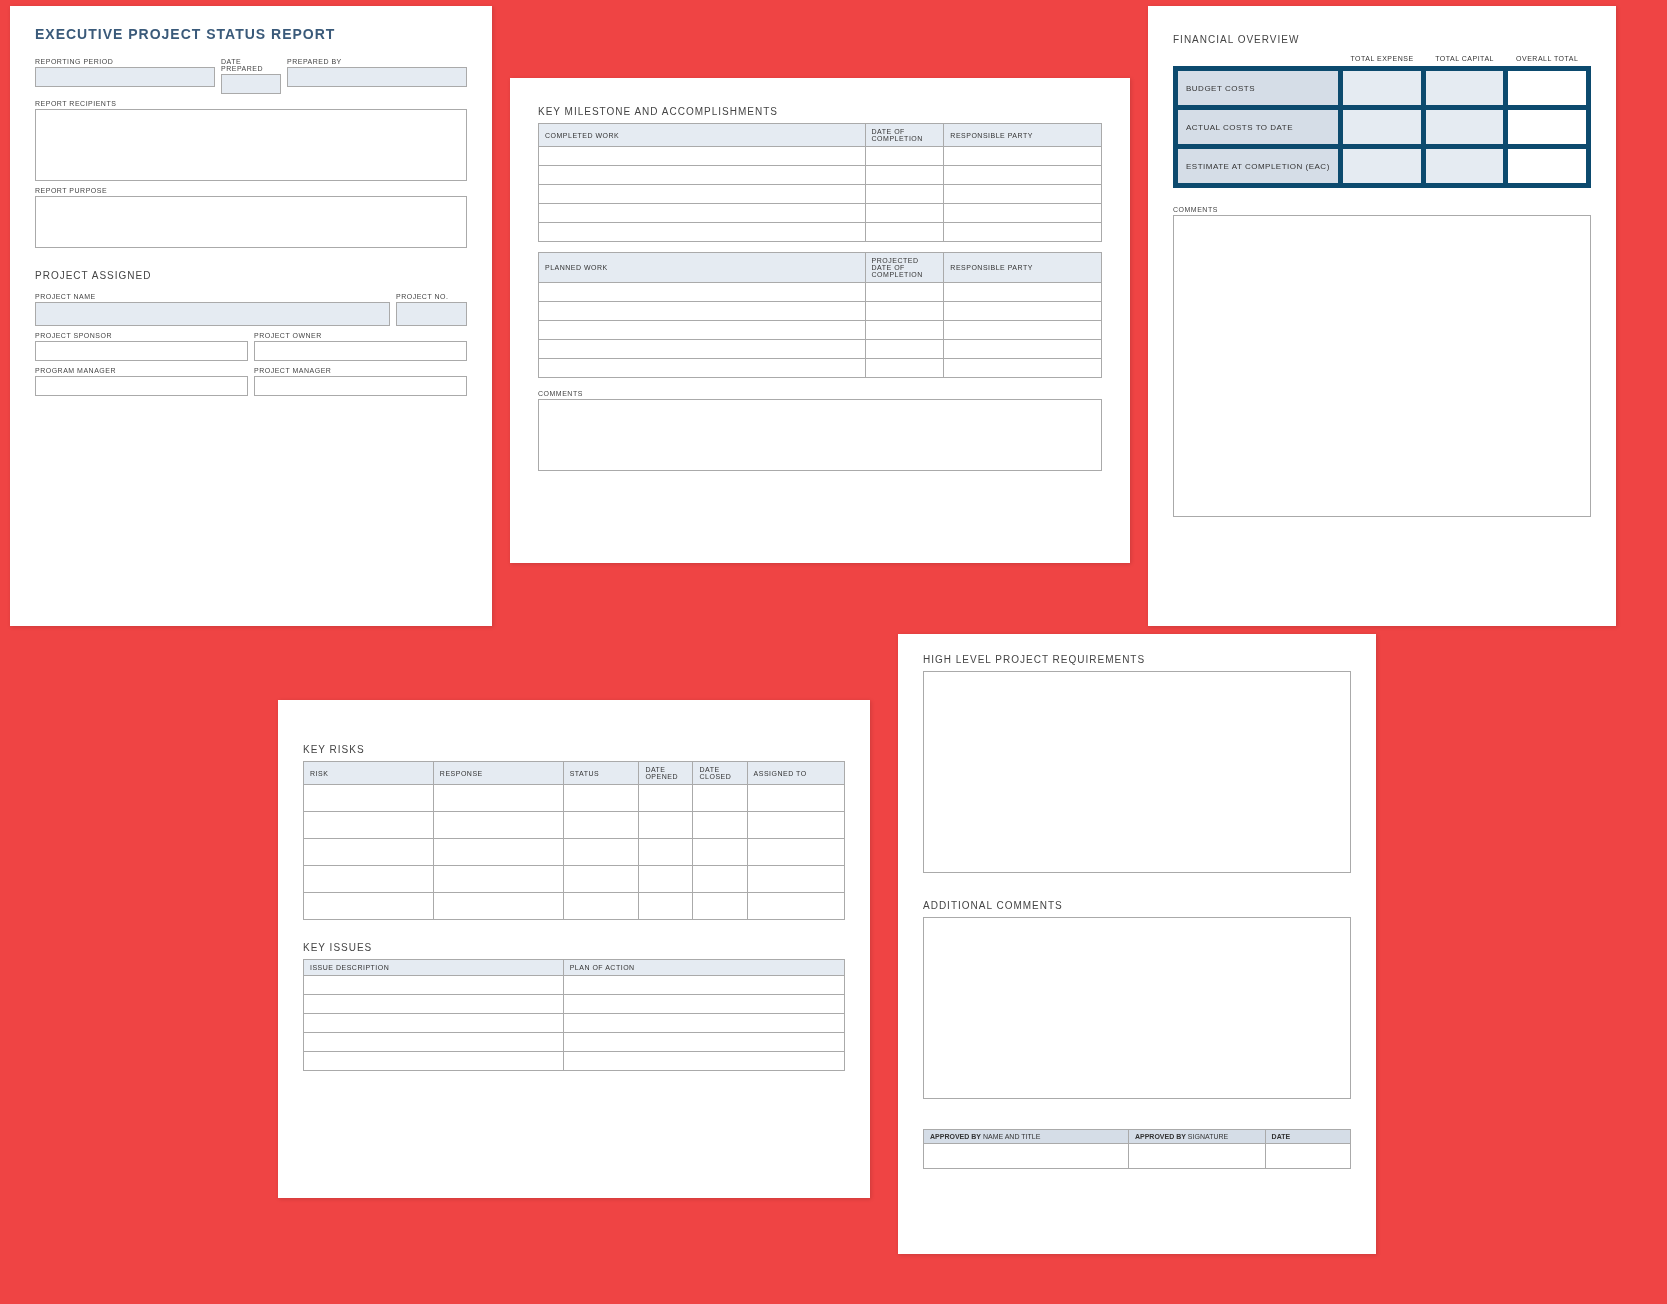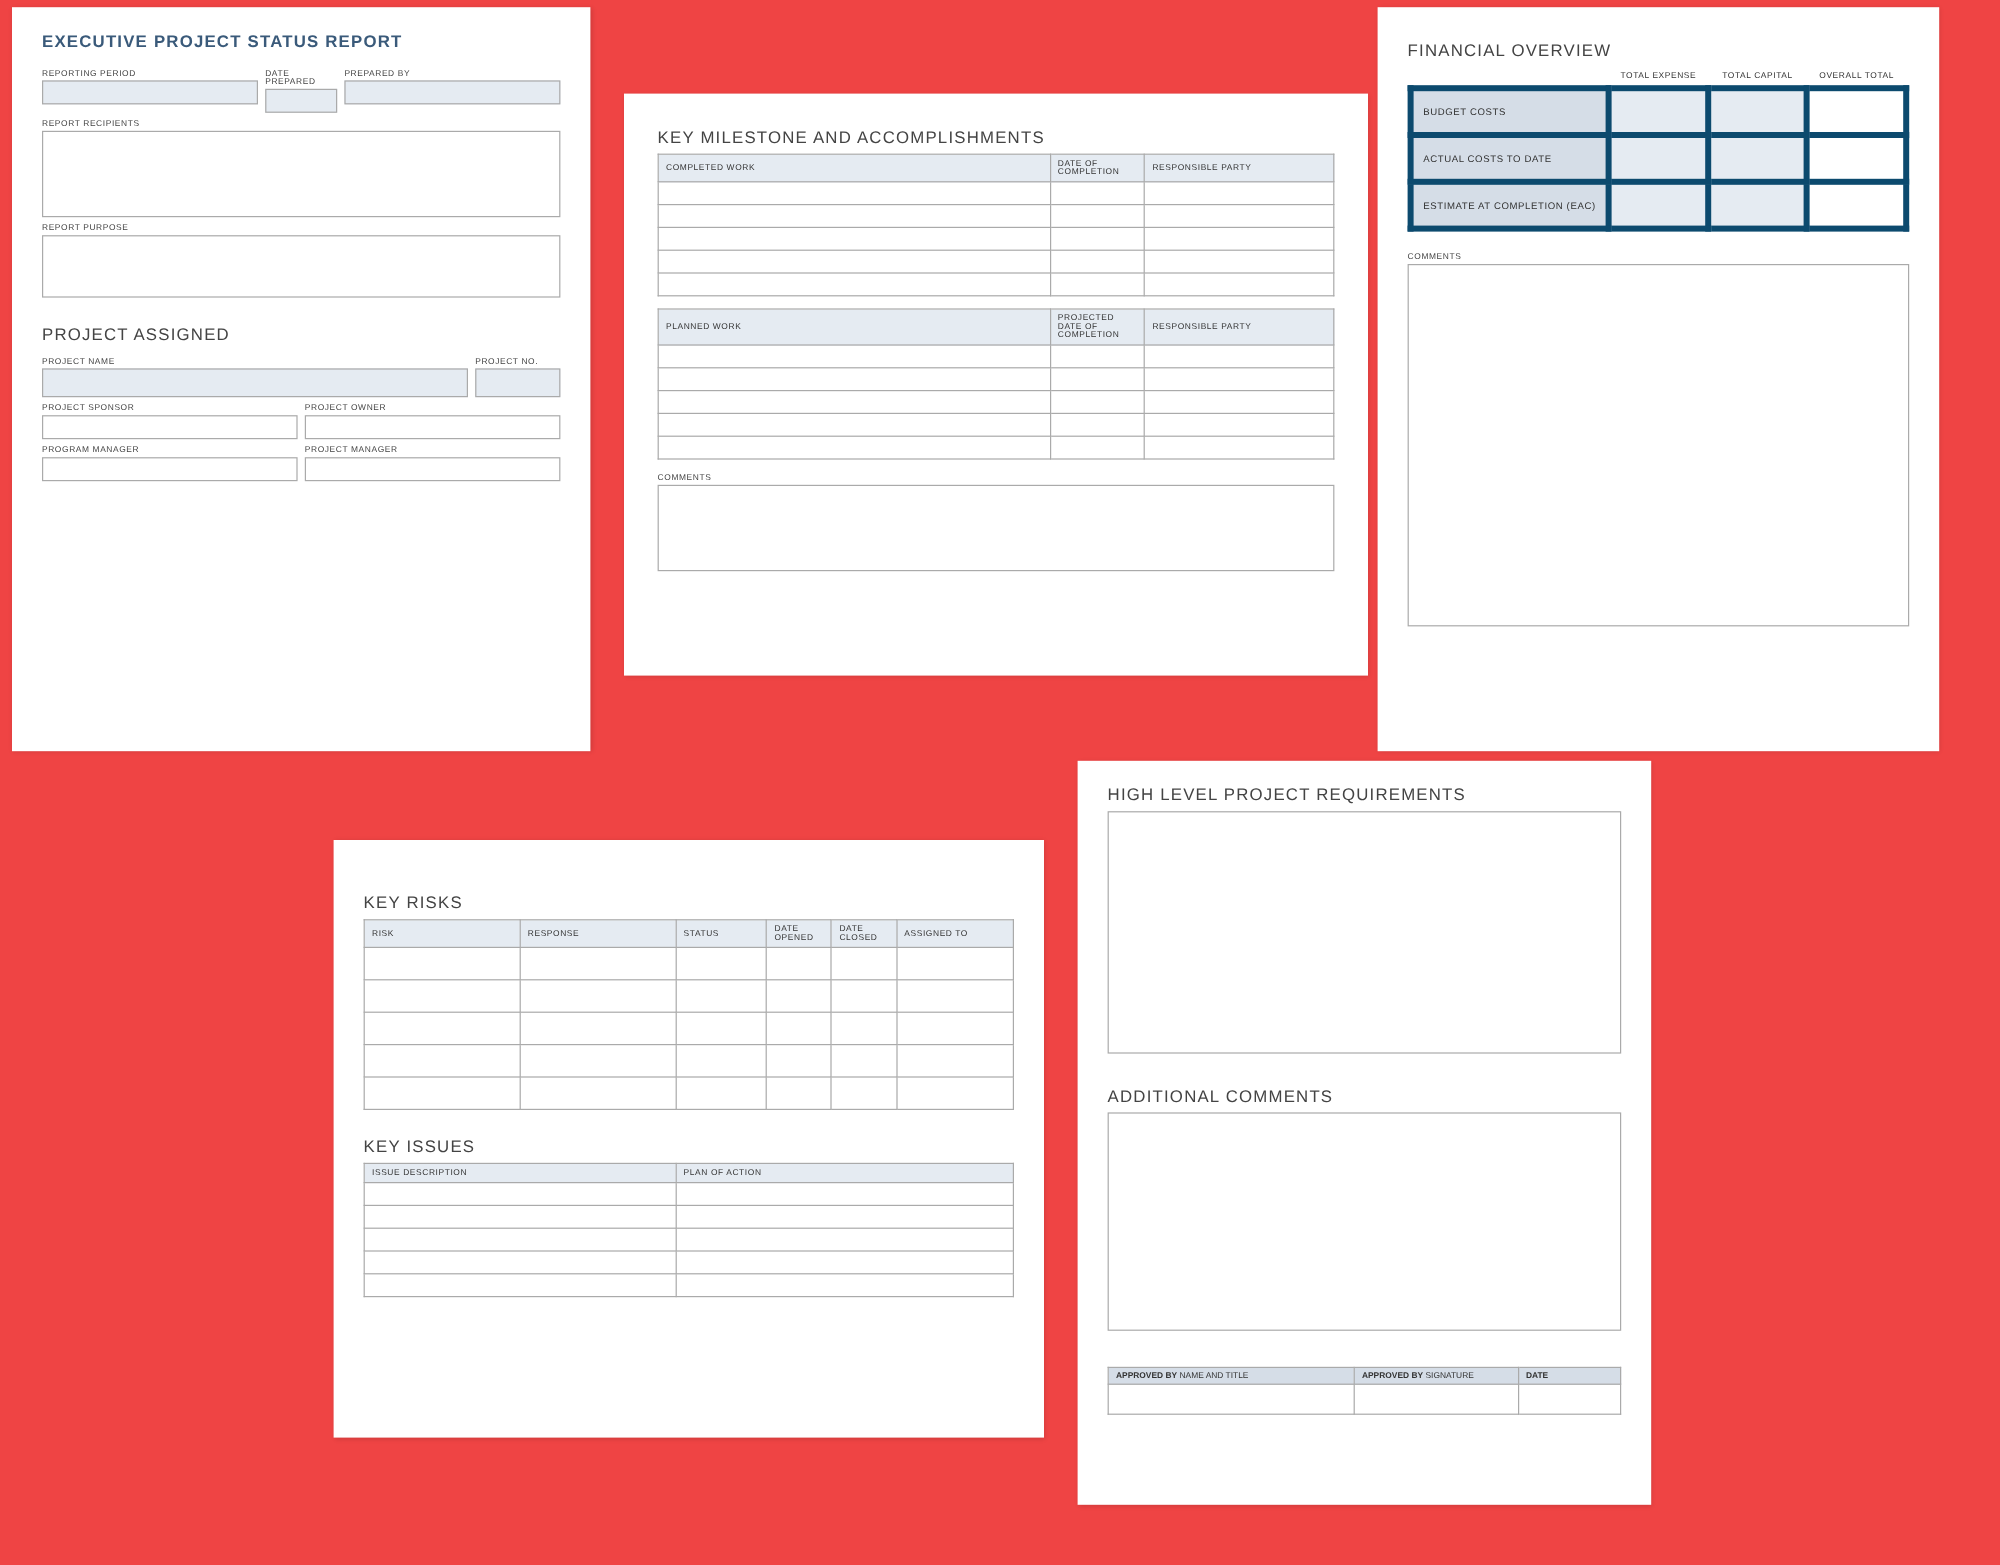--- a/index.html
+++ b/index.html
@@ -22,21 +22,21 @@
     box-shadow: 1px 1px 4px rgba(0,0,0,0.15);
   }
   .title-main {
     font-size: 14px;
     font-weight: bold;
     letter-spacing: 1px;
     color: #3a5a7a;
     margin-bottom: 10px;
   }
   .section-title {
-    font-size: 14px;
+    font-size: 10px;
     font-weight: normal;
     letter-spacing: 1px;
     color: #444;
     margin-bottom: 6px;
     margin-top: 12px;
   }
   .label-small {
     font-size: 7px;
     letter-spacing: 0.5px;
     color: #444;
@@ -162,21 +162,21 @@
       <div class="label-small">PROGRAM MANAGER</div>
       <div class="input-white"></div>
     </div>
     <div class="col" style="flex:1;">
       <div class="label-small">PROJECT MANAGER</div>
       <div class="input-white"></div>
     </div>
   </div>
 </div>
 
-<div class="card" style="left:510px;top:78px;width:620px;height:485px;padding:28px 28px;box-sizing:border-box;margin-left:10px;">
+<div class="card" style="left:510px;top:78px;width:620px;height:485px;padding:28px 28px;box-sizing:border-box;">
   <div class="section-title" style="margin-top:0;">KEY MILESTONE AND ACCOMPLISHMENTS</div>
   <table class="th-blue">
     <tbody>
           <tr>
       <th style="width:58%;">COMPLETED WORK</th>
       <th style="width:14%;">DATE OF COMPLETION</th>
       <th style="width:28%;">RESPONSIBLE PARTY</th>
     </tr>
     <tr>
             <td></td>

